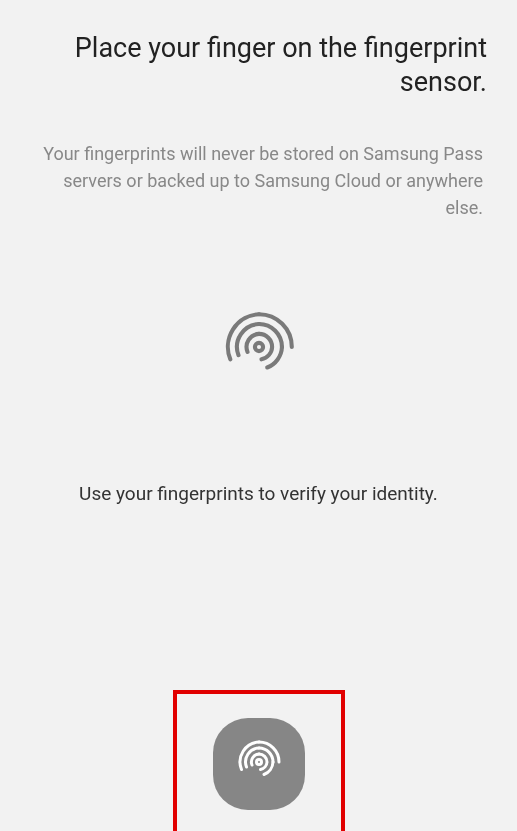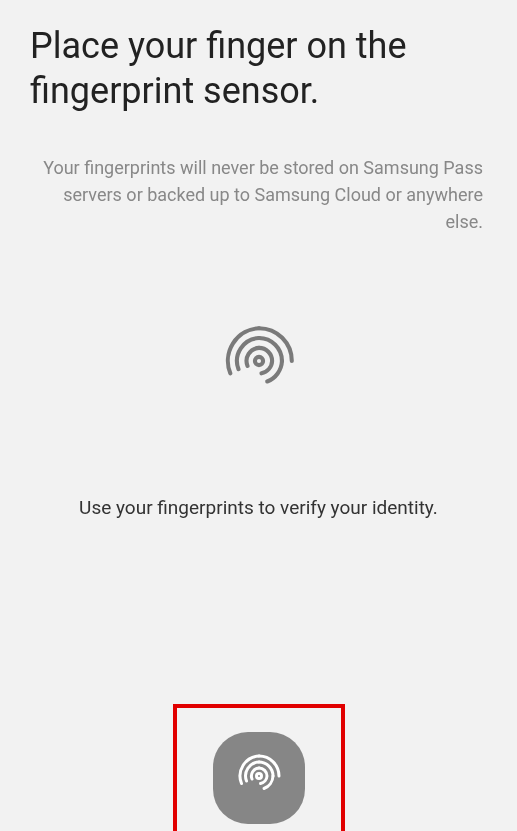--- a/index.html
+++ b/index.html
@@ -12,26 +12,26 @@
       height: 831px;
       background-color: #f2f2f2;
       font-family: -apple-system, BlinkMacSystemFont, 'Segoe UI', Roboto, Helvetica, Arial, sans-serif;
       display: flex;
       flex-direction: column;
       align-items: center;
       padding: 20px 30px;
       overflow: hidden;
     }
     .title {
-      font-size: 36px;
+      font-size: 27px;
       font-weight: 400;
       color: #222;
-      text-align: left;
+      text-align: right;
       line-height: 1.25;
-      margin-top: 4px;
+      margin-top: 12px;
       margin-bottom: 40px;
     }
     .subtitle {
       font-size: 18px;
       font-weight: 400;
       color: #888;
       text-align: right;
       line-height: 1.5;
       margin-bottom: 85px;
       padding: 0 4px;

